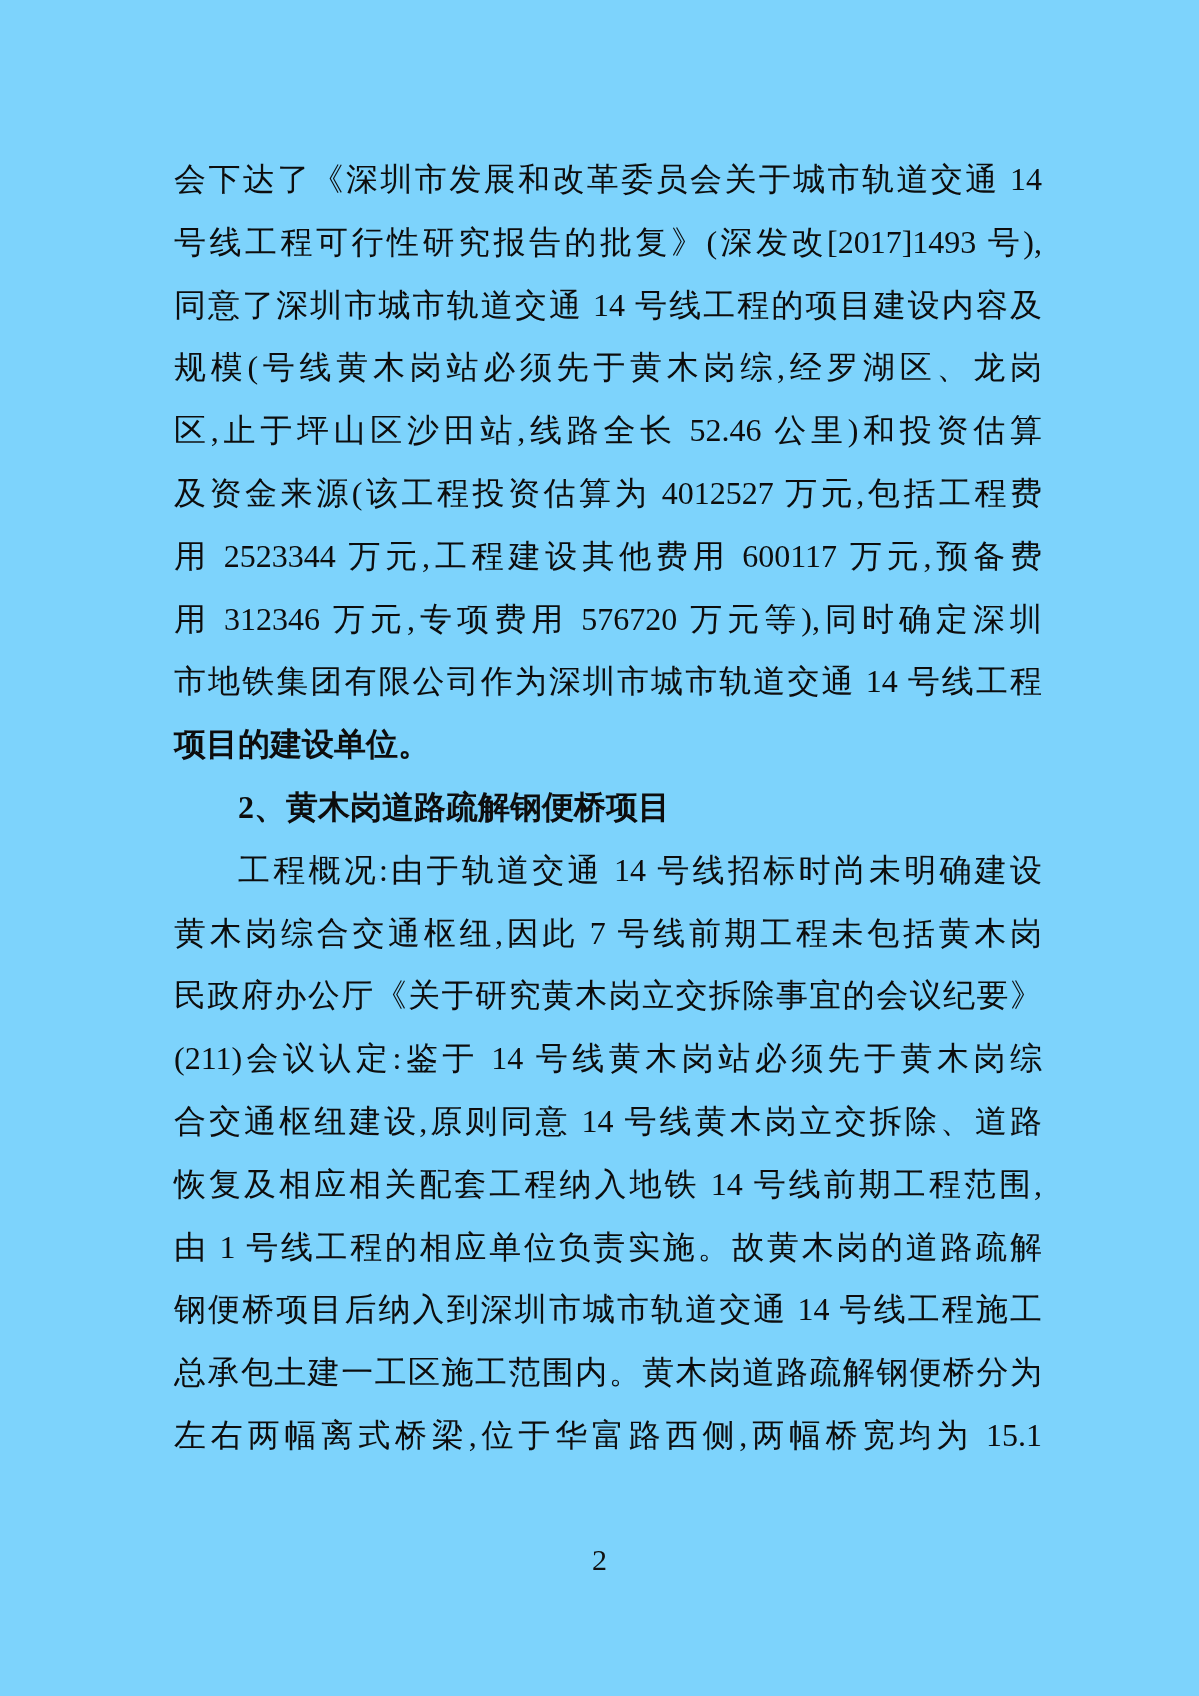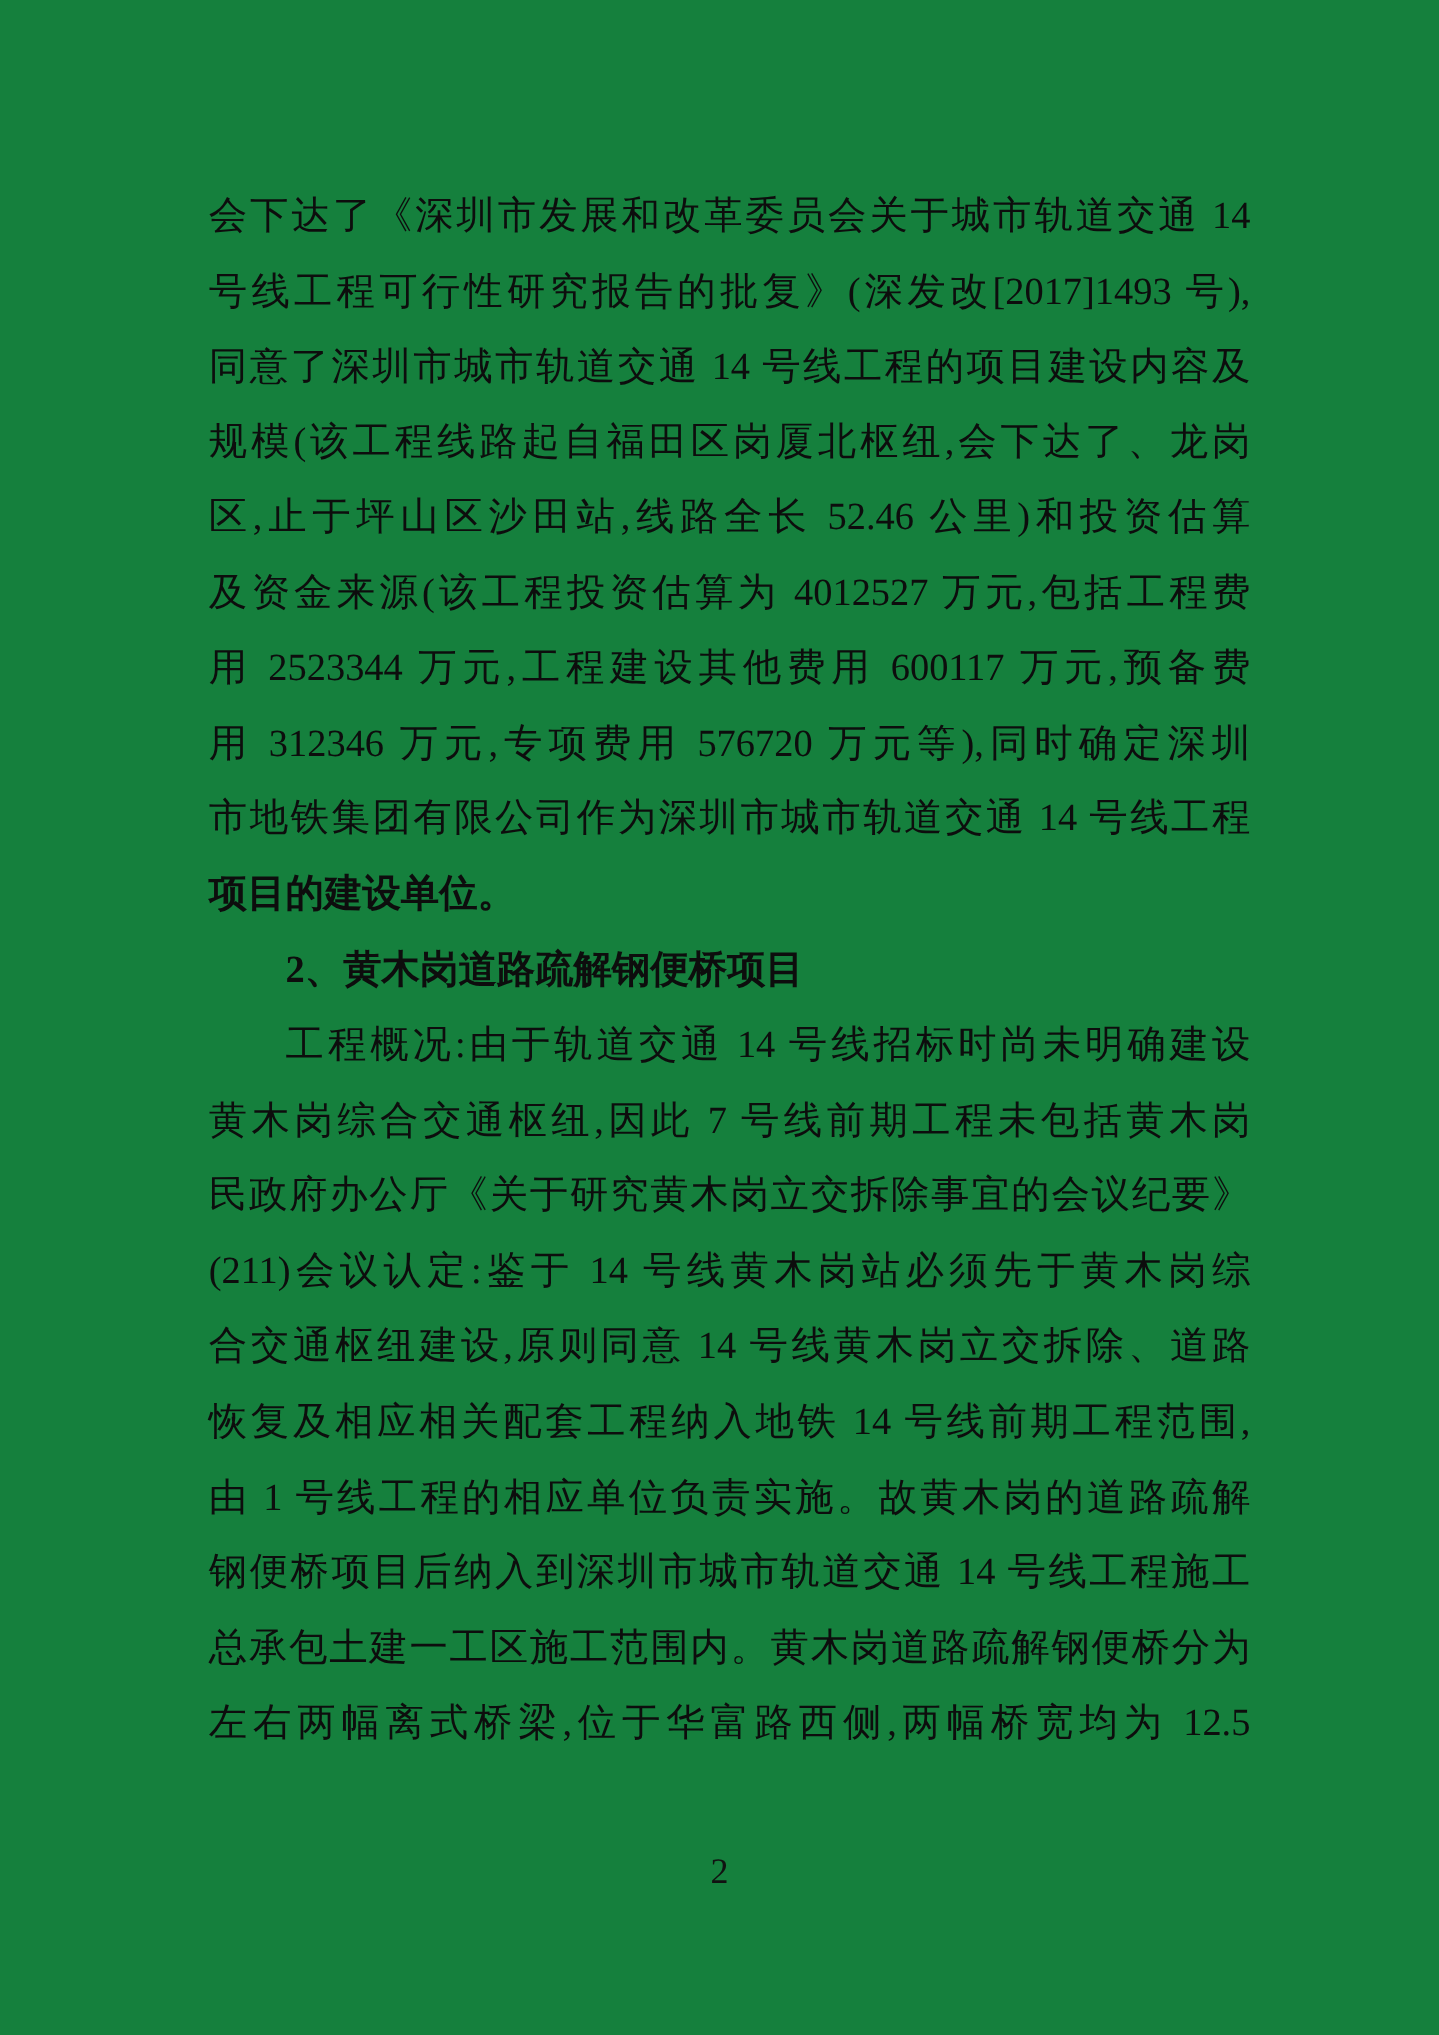--- a/index.html
+++ b/index.html
@@ -11,21 +11,21 @@
     width: 1199px;
     height: 1696px;
     position: relative;
     overflow: hidden;
     font-family: "Liberation Serif", serif;
     color: #0d0d0d;
   }
   .doc-page {
     position: absolute;
     inset: 0;
-    background: #15803d;
+    background: #7dd3fc;
   }
   .text-block {
     position: absolute;
     left: 174px;
     top: 148px;
     width: 868px;
     font-size: 32px;
     line-height: 62.8px;
     letter-spacing: 0;
   }
@@ -56,33 +56,33 @@
   }
 </style>
 </head>
 <body>
 
 <div class="doc-page">
   <main class="text-block">
     <div class="ln">会下达了《深圳市发展和改革委员会关于城市轨道交通 14</div>
     <div class="ln">号线工程可行性研究报告的批复》(深发改[2017]1493 号),</div>
     <div class="ln">同意了深圳市城市轨道交通 14 号线工程的项目建设内容及</div>
-    <div class="ln">规模(该工程线路起自福田区岗厦北枢纽,会下达了、龙岗</div>
+    <div class="ln">规模(号线黄木岗站必须先于黄木岗综,经罗湖区、龙岗</div>
     <div class="ln">区,止于坪山区沙田站,线路全长 52.46 公里)和投资估算</div>
     <div class="ln">及资金来源(该工程投资估算为 4012527 万元,包括工程费</div>
     <div class="ln">用 2523344 万元,工程建设其他费用 600117 万元,预备费</div>
     <div class="ln">用 312346 万元,专项费用 576720 万元等),同时确定深圳</div>
     <div class="ln">市地铁集团有限公司作为深圳市城市轨道交通 14 号线工程</div>
     <div class="ln flush">项目的建设单位。</div>
     <div class="ln flush ind">2、黄木岗道路疏解钢便桥项目</div>
     <div class="ln ind">工程概况:由于轨道交通 14 号线招标时尚未明确建设</div>
     <div class="ln">黄木岗综合交通枢纽,因此 7 号线前期工程未包括黄木岗</div>
     <div class="ln">民政府办公厅《关于研究黄木岗立交拆除事宜的会议纪要》</div>
     <div class="ln">(211)会议认定:鉴于 14 号线黄木岗站必须先于黄木岗综</div>
     <div class="ln">合交通枢纽建设,原则同意 14 号线黄木岗立交拆除、道路</div>
     <div class="ln">恢复及相应相关配套工程纳入地铁 14 号线前期工程范围,</div>
     <div class="ln">由 1 号线工程的相应单位负责实施。故黄木岗的道路疏解</div>
     <div class="ln">钢便桥项目后纳入到深圳市城市轨道交通 14 号线工程施工</div>
     <div class="ln">总承包土建一工区施工范围内。黄木岗道路疏解钢便桥分为</div>
-    <div class="ln">左右两幅离式桥梁,位于华富路西侧,两幅桥宽均为 12.5</div>
+    <div class="ln">左右两幅离式桥梁,位于华富路西侧,两幅桥宽均为 15.1</div>
   </main>
   <div class="page-number">2</div>
 </div>
 
 </body></html>

